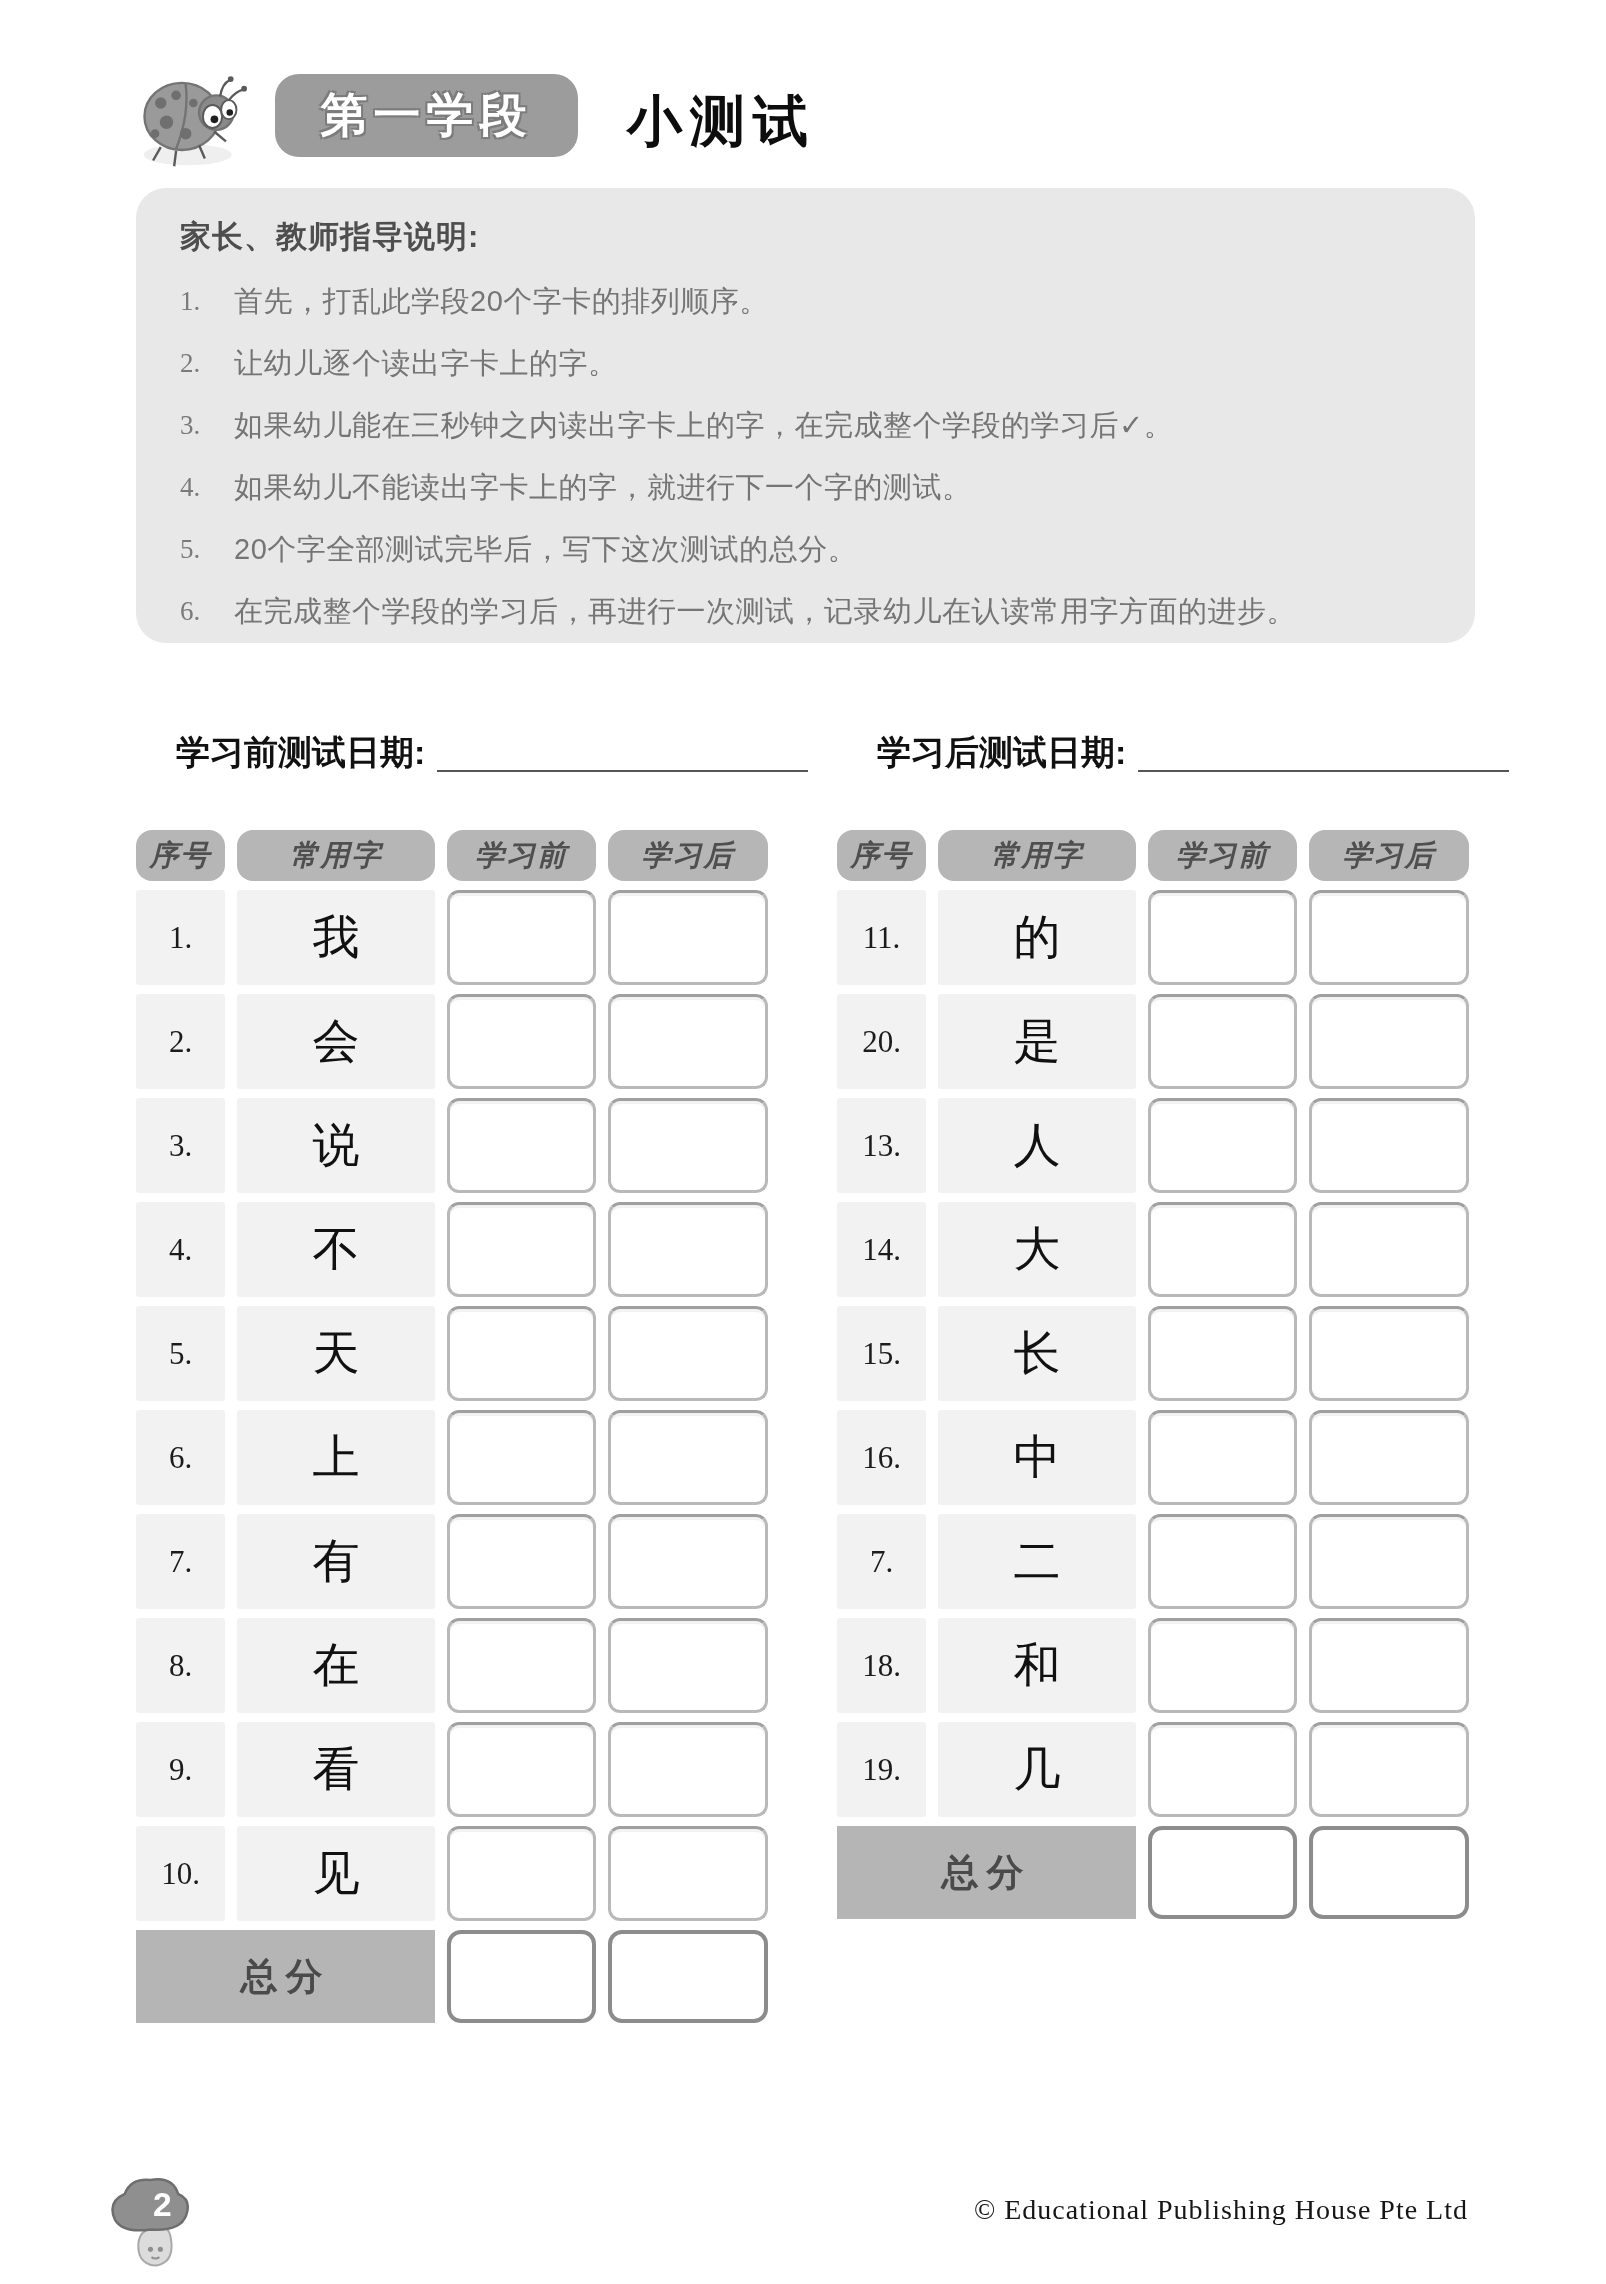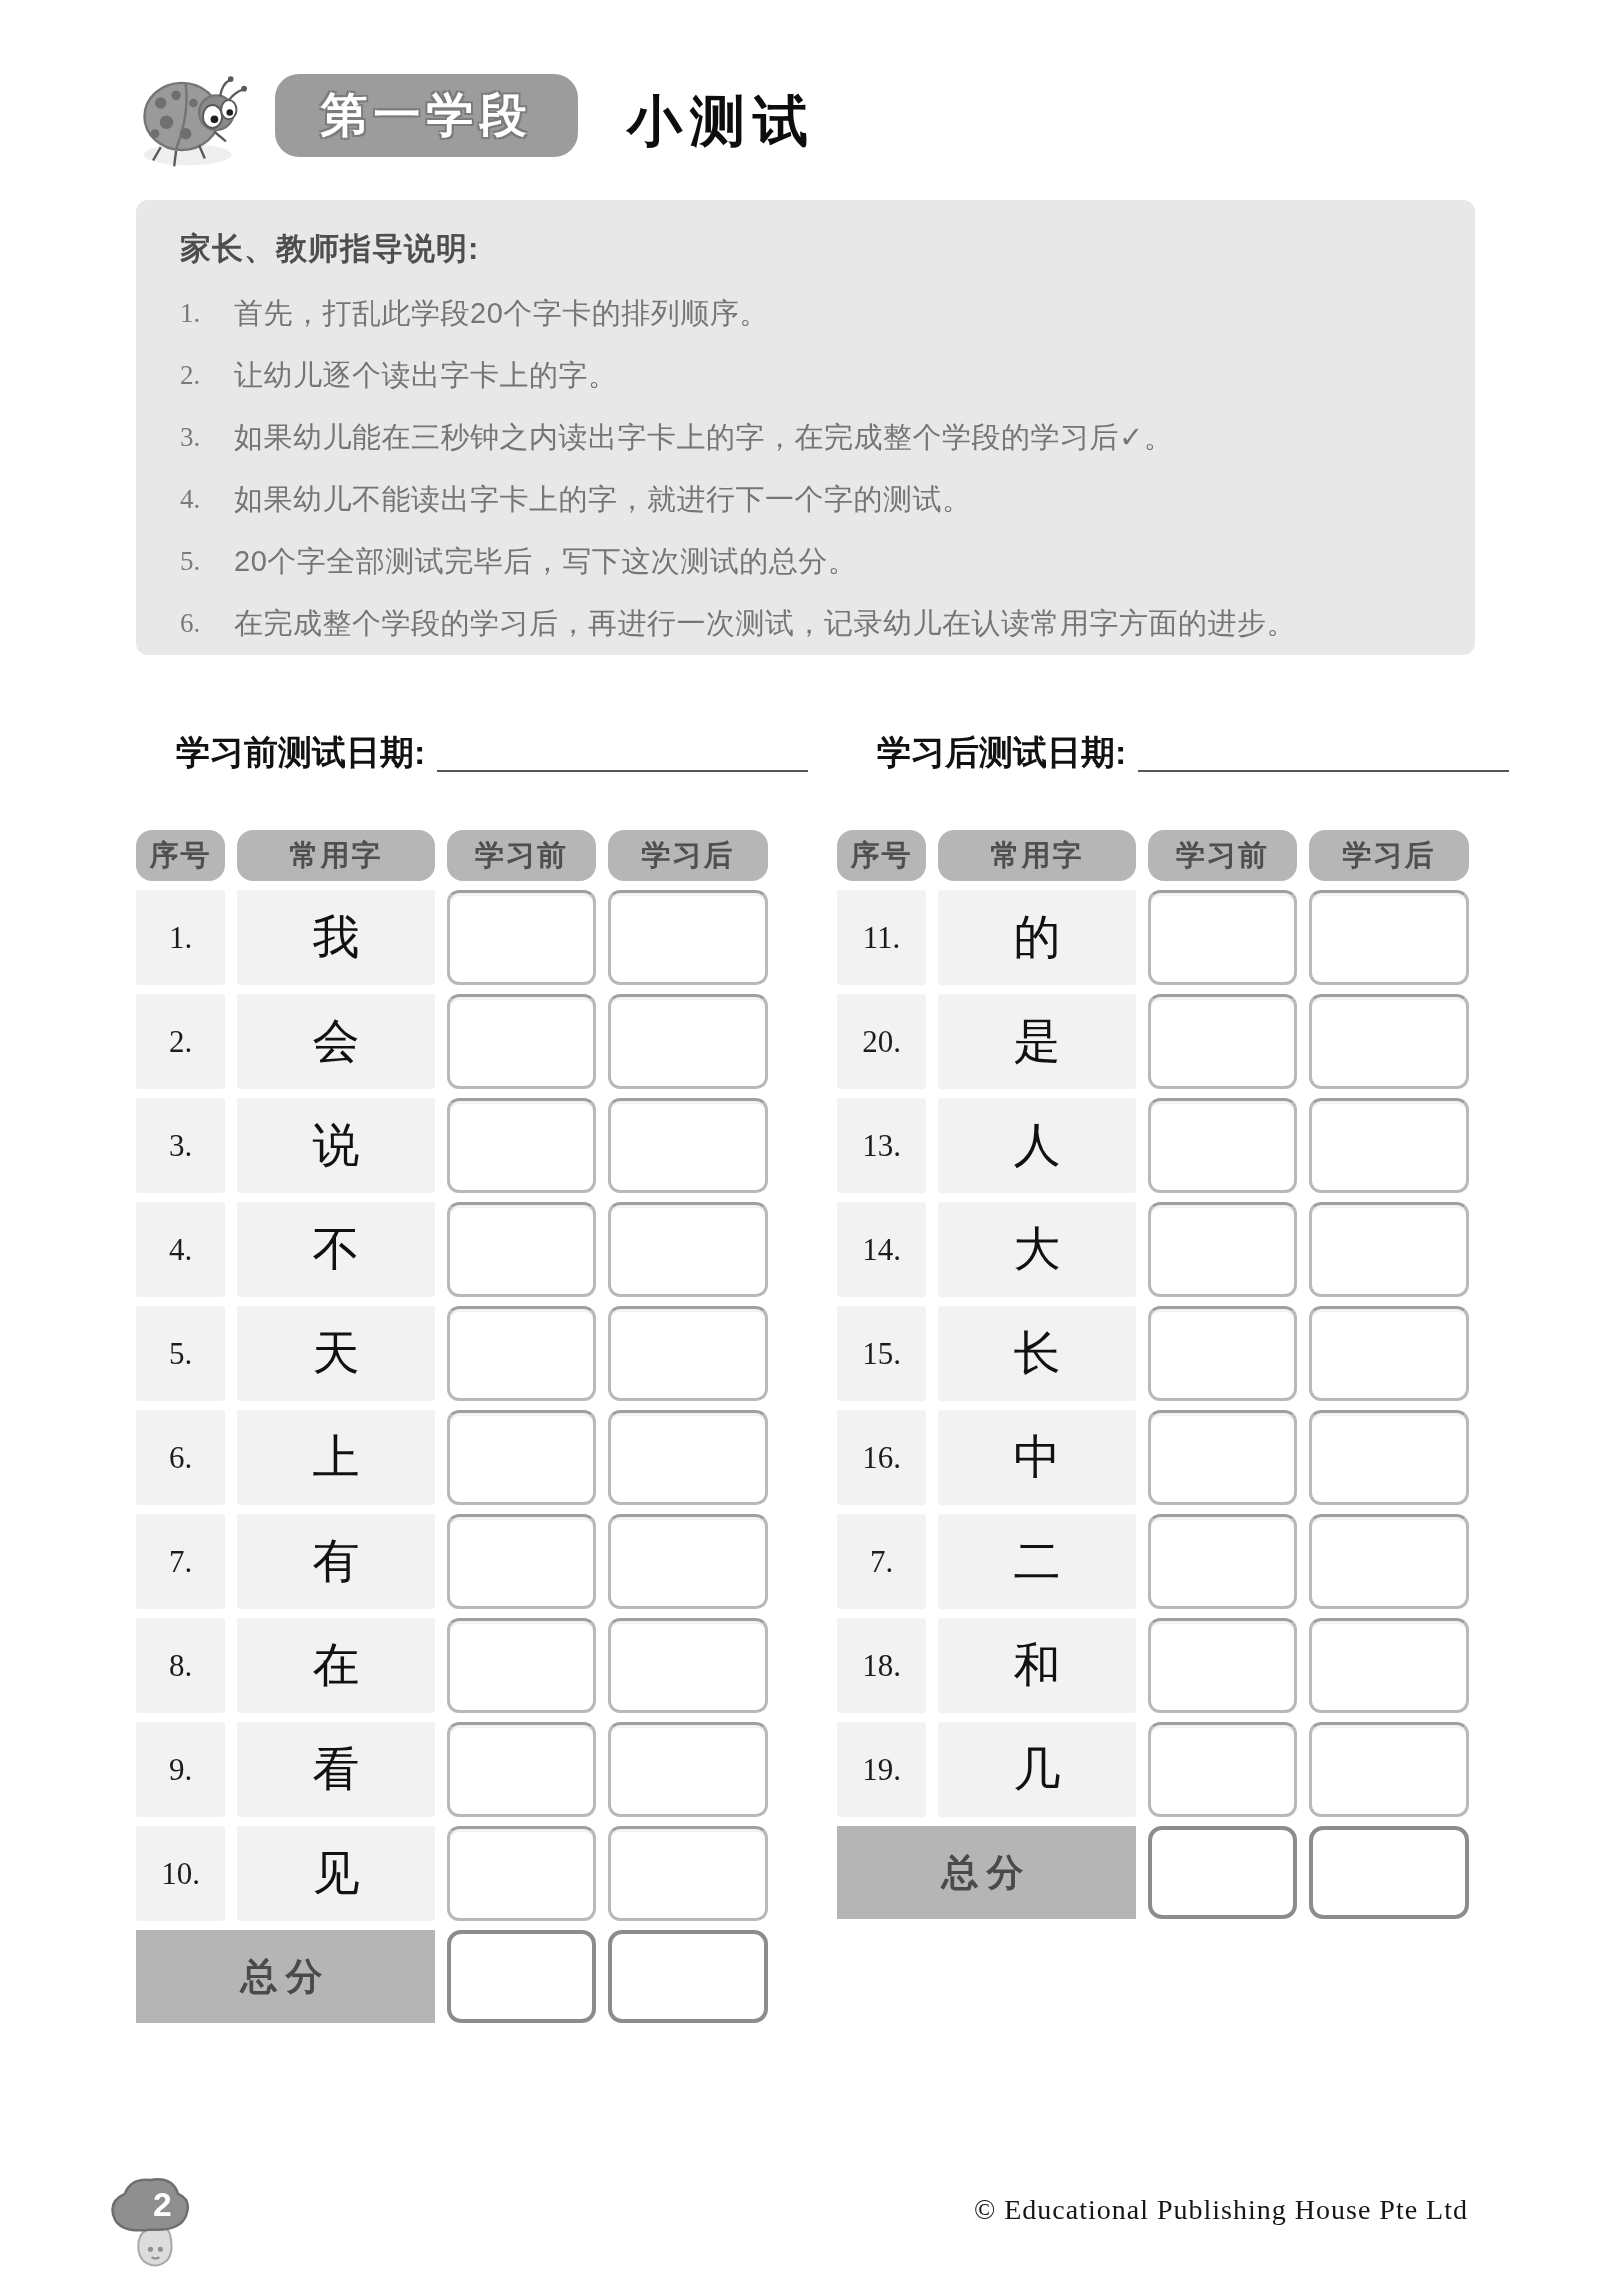--- a/index.html
+++ b/index.html
@@ -17,42 +17,42 @@
   .stage-badge span{
     font-size:47px;font-weight:bold;color:#ffffff;letter-spacing:6px;
     text-shadow:2px 2px 0 #7c7c7c,-2px -2px 0 #7c7c7c,2px -2px 0 #7c7c7c,-2px 2px 0 #7c7c7c;
   }
   .page-title{
     position:absolute;left:627px;top:85px;
     font-size:55px;font-weight:bold;color:#0d0d0d;letter-spacing:8px;
   }
   
   .instructions{
-    position:absolute;left:136px;top:200px;width:1339px;height:455px;
-    background:#e8e8e8;border-radius:12px;box-sizing:border-box;
+    position:absolute;left:136px;top:188px;width:1339px;height:455px;
+    background:#e8e8e8;border-radius:30px;box-sizing:border-box;
     padding:28px 44px 0 44px;
   }
   .ins-title{font-size:31px;font-weight:bold;color:#4e4e4e;letter-spacing:1px;}
   .ins-item{display:flex;margin-top:24px;line-height:38px;}
   .ins-num{
     width:40px;flex:0 0 40px;margin-right:14px;
     font-family:"Liberation Serif",serif;font-size:27px;color:#7a7a7a;
   }
   .ins-text{font-size:29px;color:#757575;letter-spacing:0.5px;}
   
   .date-block{position:absolute;top:733px;width:632px;display:flex;align-items:flex-end;margin-left:40px;}
   .date-left{left:136px;}
   .date-right{left:837px;}
   .date-label{font-size:34px;font-weight:bold;color:#111111;line-height:1.15;white-space:nowrap;}
   .date-line{flex:1;border-bottom:2px solid #555555;margin-left:12px;height:34px;}
   
   .chart-table{position:absolute;top:830px;width:632px;}
   .table-left{left:136px;}
   .table-right{left:837px;}
-  .thead{display:flex;column-gap:12px;height:51px;}
+  .thead{display:flex;column-gap:12px;height:51px;font-style:italic;}
   .pill{
     background:#b6b6b6;border-radius:16px;
     display:flex;align-items:center;justify-content:center;
     font-size:29px;font-weight:bold;color:#4f4f4f;letter-spacing:2px;
   }
   .w-num{width:89px;flex:0 0 89px;}
   .w-char{width:198px;flex:0 0 198px;}
   .w-pre{width:149px;flex:0 0 149px;}
   .w-post{width:160px;flex:0 0 160px;}
   .trow{display:flex;column-gap:12px;height:95px;margin-top:9px;}

